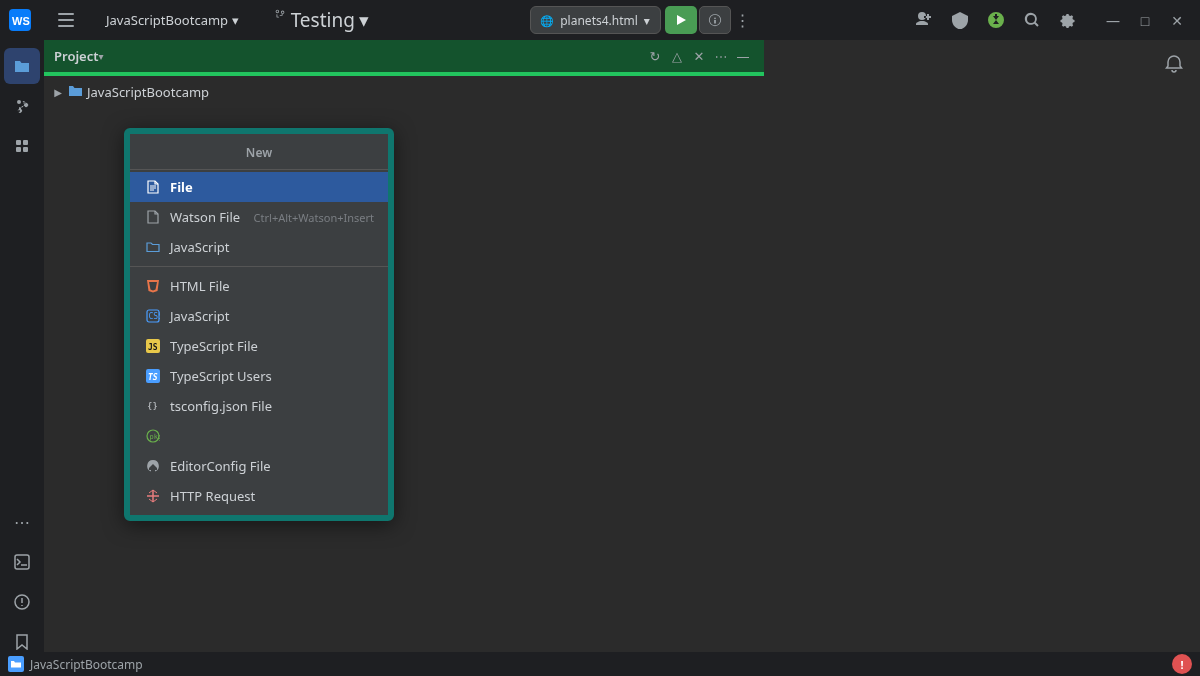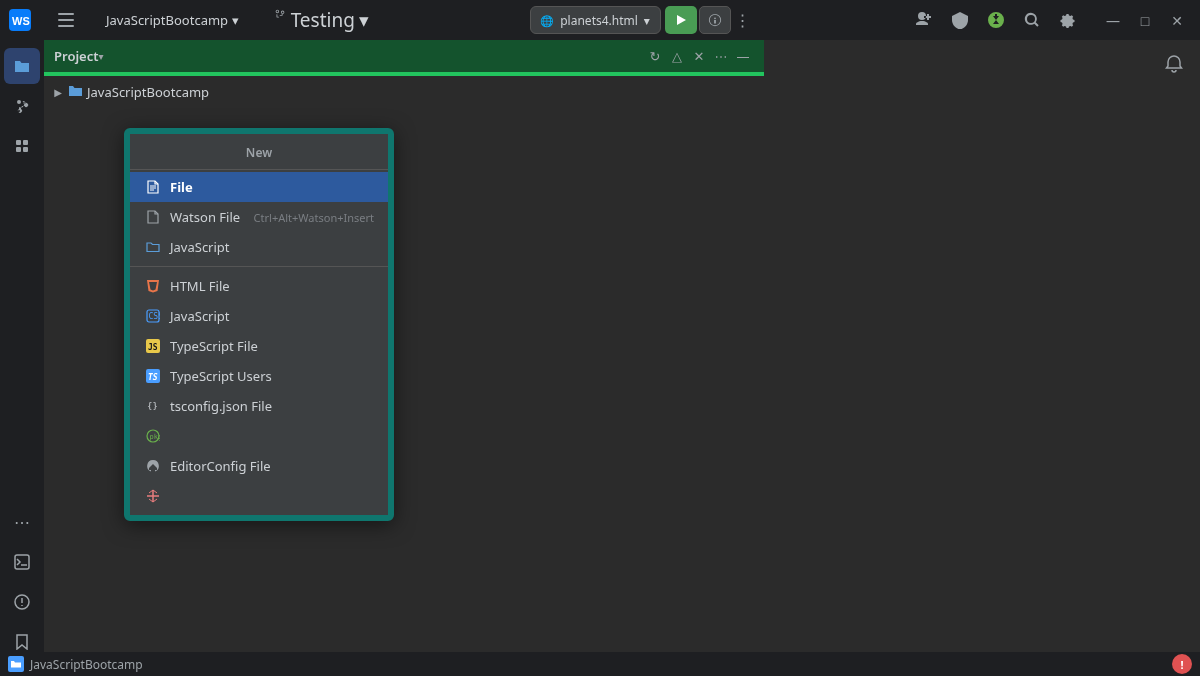--- a/index.html
+++ b/index.html
@@ -644,20 +644,21 @@
         <span class="menu-item-label">EditorConfig File</span>
       </div>
 
       <div class="menu-item">
         <span class="menu-item-icon http-icon">
           <svg width="14" height="14" viewBox="0 0 14 14" fill="#e87d7d">
               <path d="M1 7h12M7 1v12" stroke="#e87d7d" stroke-width="1.5" fill="none"></path>
               <path d="M3 4l4-3 4 3M11 10l-4 3-4-3" stroke="#e87d7d" stroke-width="1" fill="none"></path>
             </svg>
         </span>
+        <span class="menu-item-label">HTTP Request</span>
       </div>
     </div>
 
   </div>
 
   <div class="right-area">
 
     <div class="notification-bell">
       <svg width="20" height="20" viewBox="0 0 20 20" fill="#9da3a8">
         <path d="M10 2a6 6 0 0 0-6 6v4l-1.5 2h15L16 12V8a6 6 0 0 0-6-6z" fill="none" stroke="#9da3a8" stroke-width="1.5"></path>

